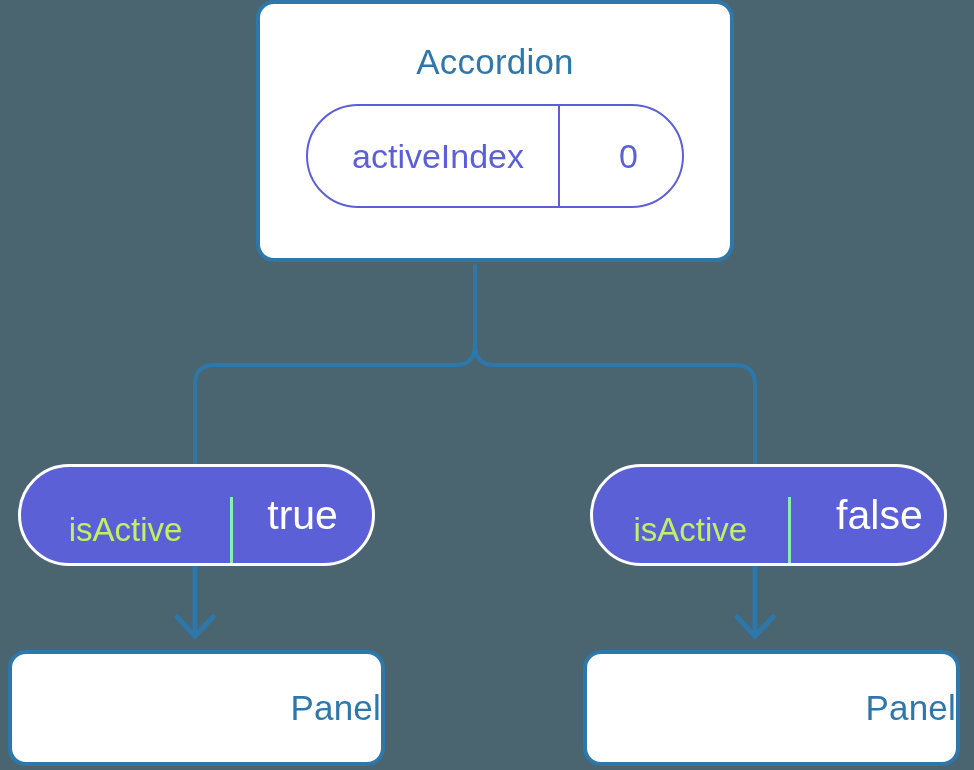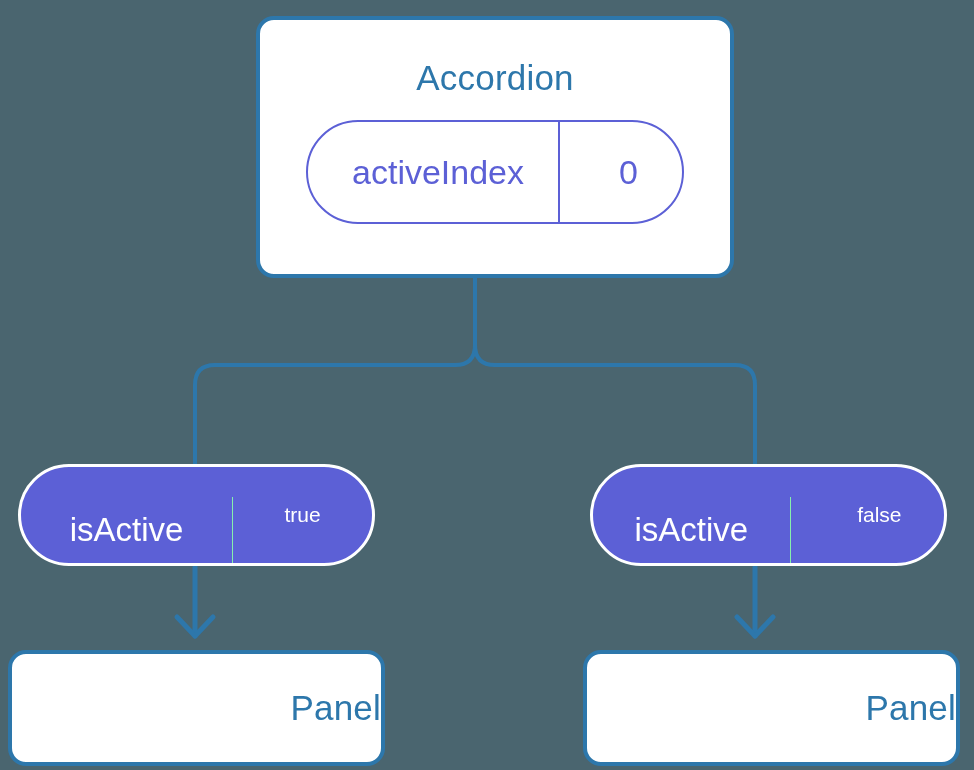--- a/index.html
+++ b/index.html
@@ -45,21 +45,21 @@
     color: #2d77ab;
     font-size: 35px;
     font-weight: 400;
     letter-spacing: 0.2px;
     white-space: nowrap;
   }
 
   
   #accordion-card {
     left: 256px;
-    top: 16px;
+    top: 0;
     width: 478px;
     height: 262px;
     flex-direction: column;
     justify-content: flex-start;
     padding-top: 38px;
   }
   #accordion-title {
     margin-bottom: 22px;
   }
 
@@ -113,28 +113,28 @@
   }
 
   
   .pill-filled {
     position: absolute;
     background: #5c60d6;
     border: 3px solid #ffffff;
     height: 102px;
   }
   .pill-filled .pill-key {
-    color: #ffffff;
+    color: #bef264;
     font-size: 33px;
-    border-right: 1px solid #86efac;
+    border-right: 3px solid #86efac;
     margin-top: 30px;
   }
   .pill-filled .pill-val {
     color: #ffffff;
-    font-size: 21px;
+    font-size: 41px;
   }
 
   #pill-isactive-true {
     left: 18px;
     top: 464px;
     width: 357px;
   }
   #pill-isactive-true .pill-key { width: 214px; }
   #pill-isactive-true .pill-val { width: 140px; }
 

